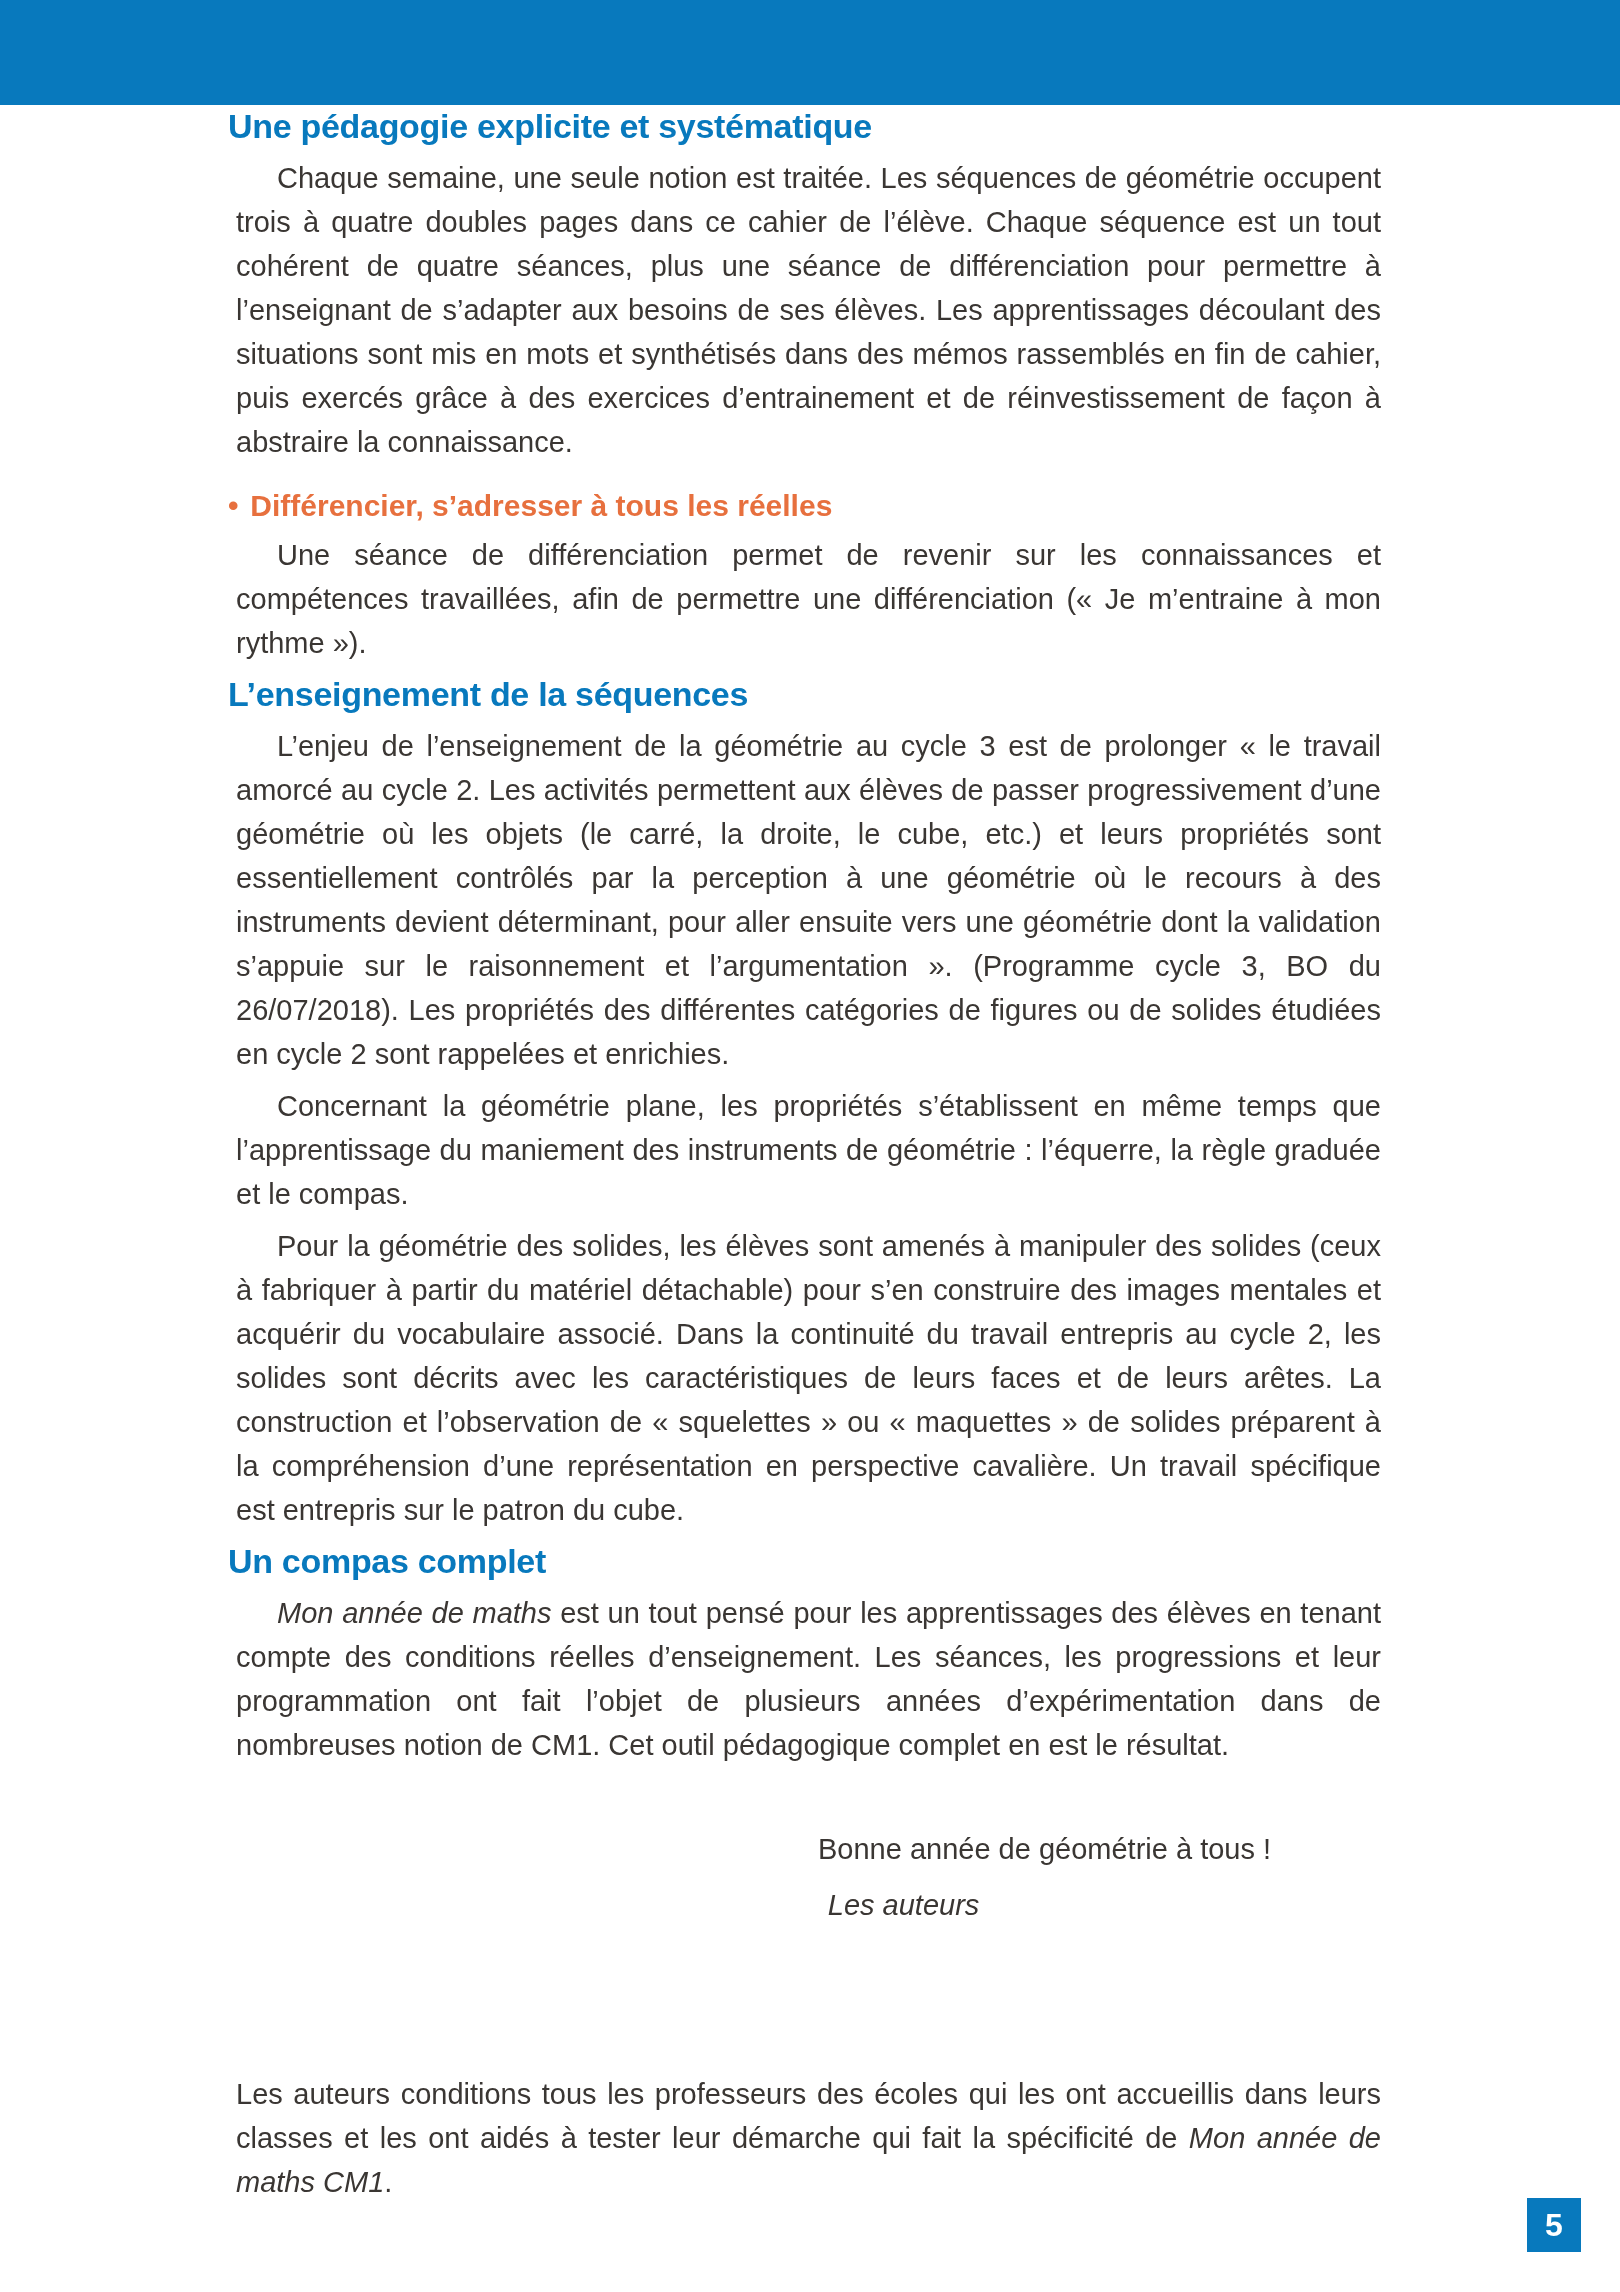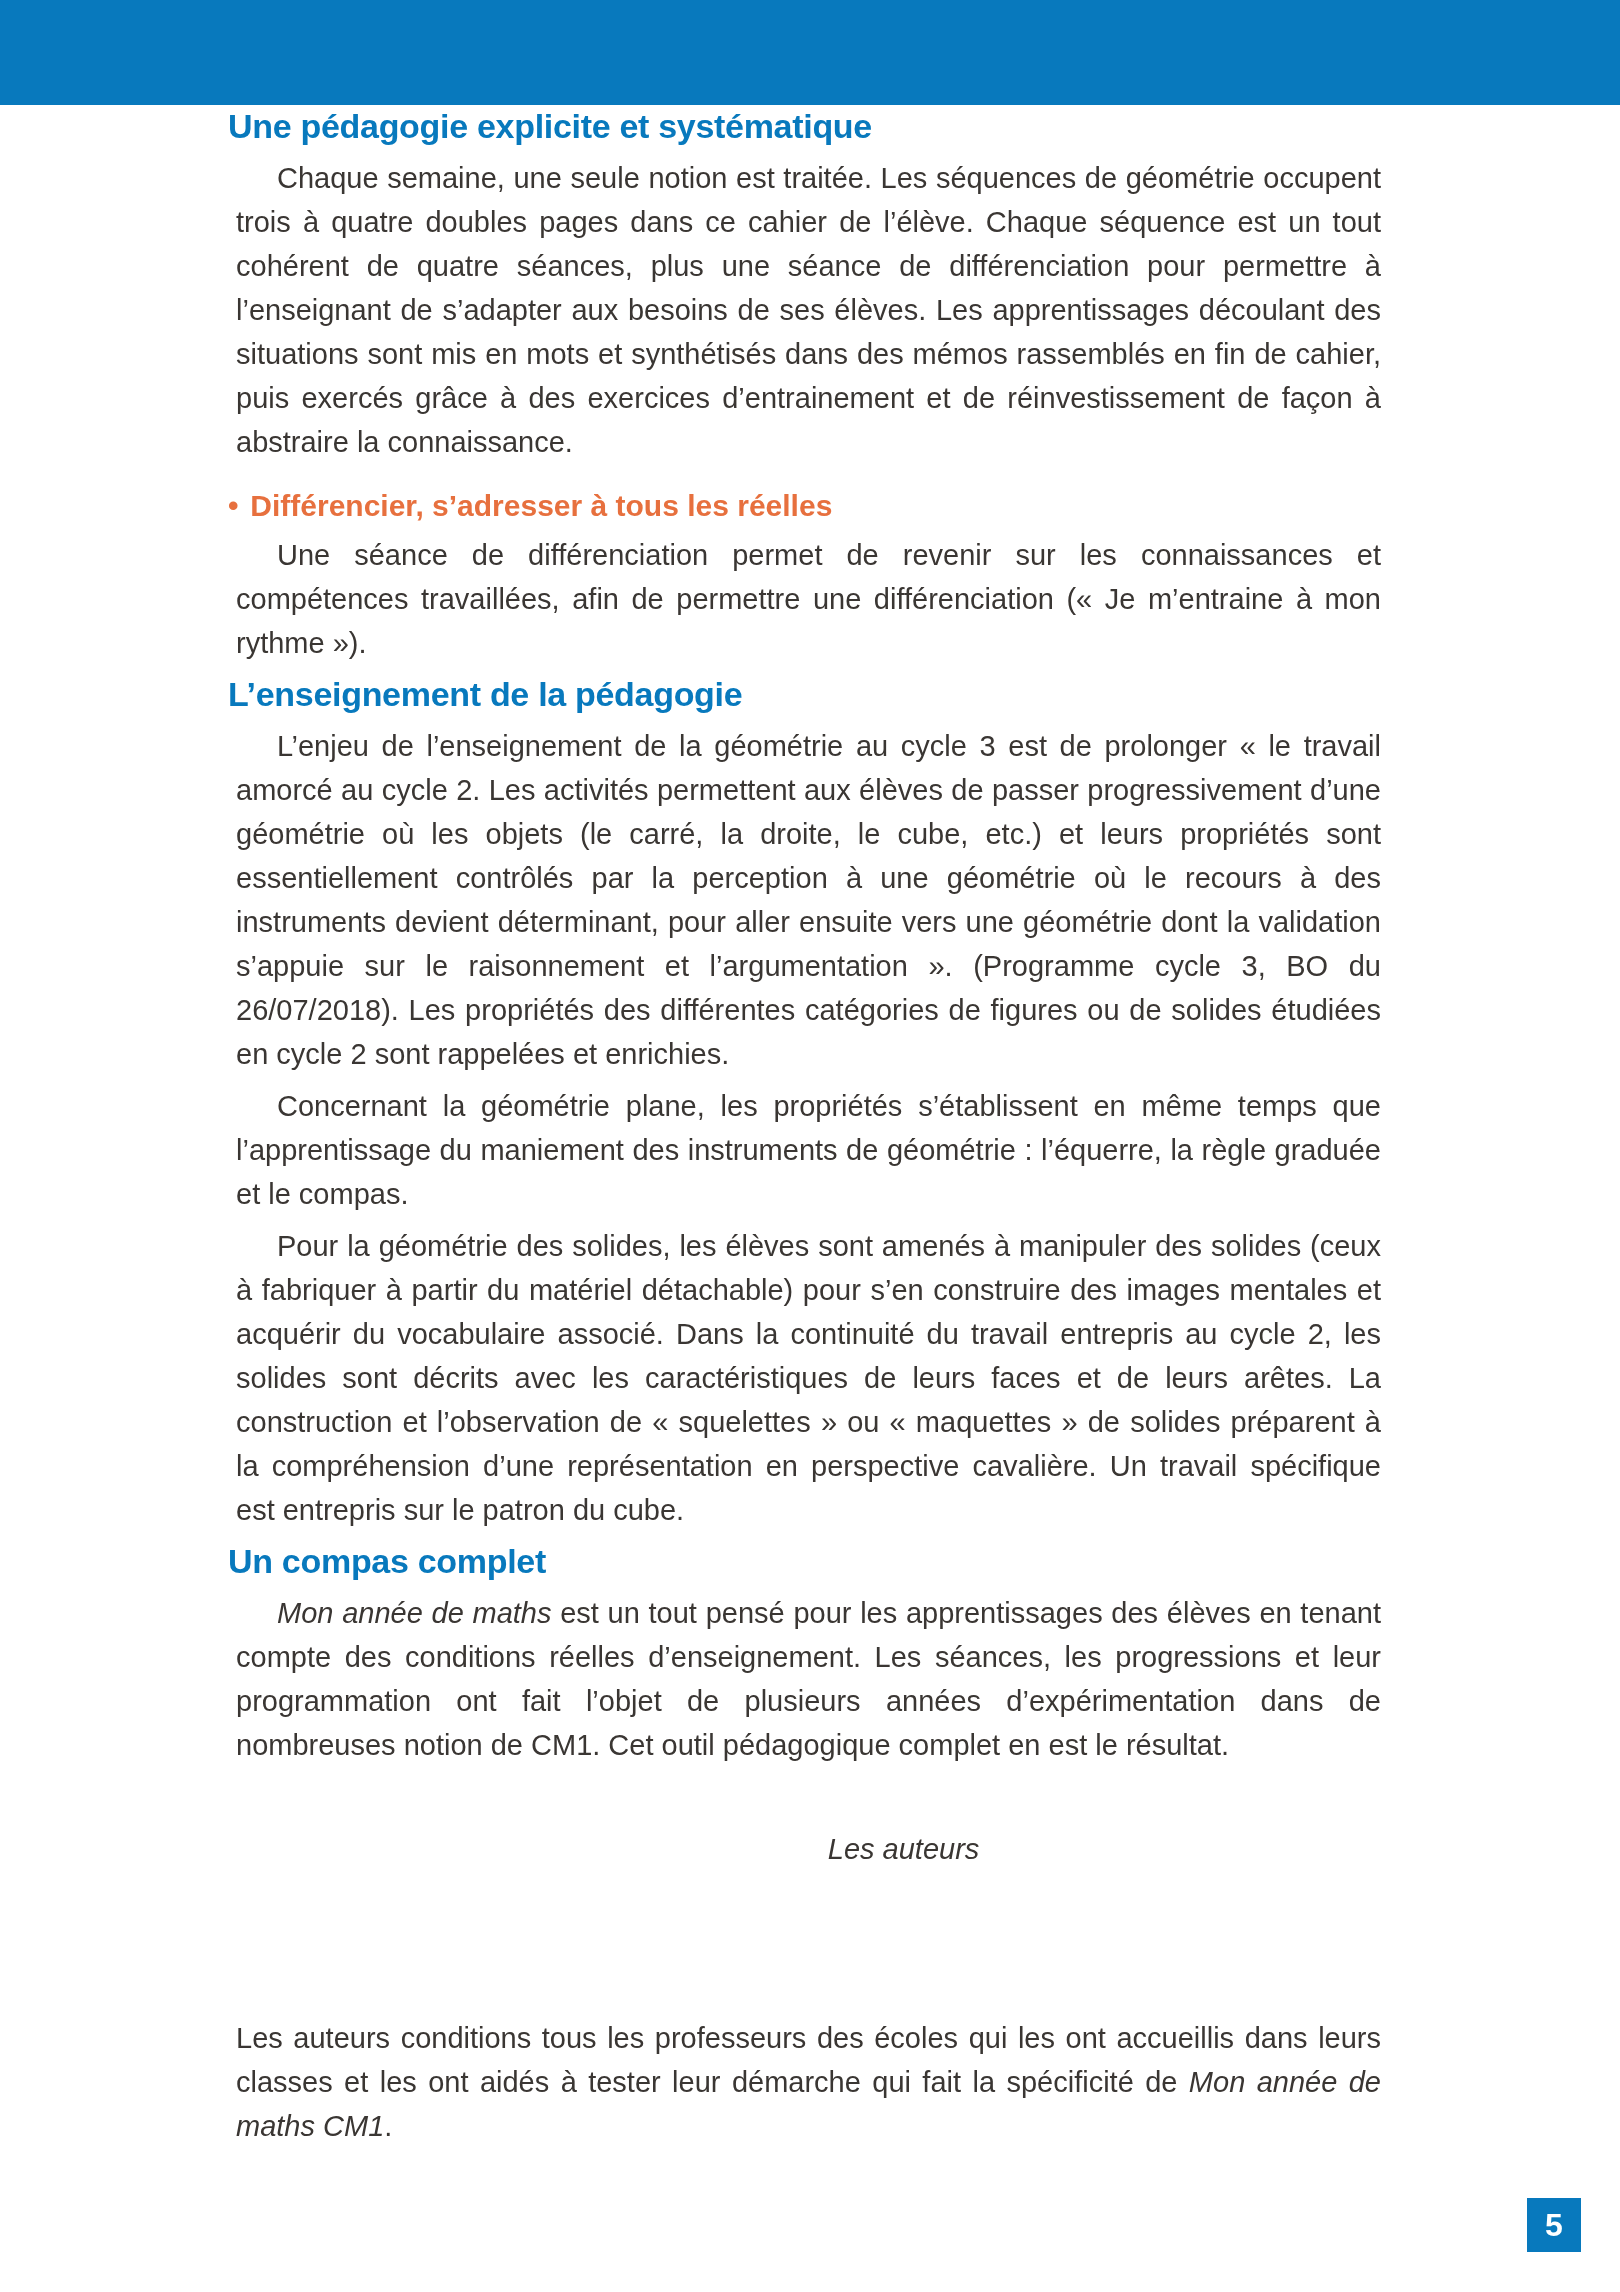--- a/index.html
+++ b/index.html
@@ -90,33 +90,34 @@
   <h1 class="sec sec-1">Une pédagogie explicite et systématique</h1>
 
   <p class="body indent">Chaque semaine, une seule notion est traitée. Les séquences de géométrie occupent trois à quatre doubles pages dans ce cahier de l’élève. Chaque séquence est un tout cohérent de quatre séances, plus une séance de différenciation pour permettre à l’enseignant de s’adapter aux besoins de ses élèves. Les apprentissages découlant des situations sont mis en mots et synthétisés dans des mémos rassemblés en fin de cahier, puis exercés grâce à des exercices d’entrainement et de réinvestissement de façon à abstraire la connaissance.</p>
 
   <h2 class="sub">
     <span class="bullet">•</span><span>Différencier, s’adresser à tous les réelles</span>
   </h2>
 
   <p class="body indent">Une séance de différenciation permet de revenir sur les connaissances et compétences travaillées, afin de permettre une différenciation («&nbsp;Je m’entraine à mon rythme&nbsp;»).</p>
 
-  <h1 class="sec sec-2">L’enseignement de la pédagogie</h1>
+  <h1 class="sec sec-2">L’enseignement de la séquences</h1>
 
   <p class="body indent">L’enjeu de l’enseignement de la géométrie au cycle 3 est de prolonger «&nbsp;le travail amorcé au cycle 2. Les activités permettent aux élèves de passer progressivement d’une géométrie où les objets (le carré, la droite, le cube, etc.) et leurs propriétés sont essentiellement contrôlés par la perception à une géométrie où le recours à des instruments devient déterminant, pour aller ensuite vers une géométrie dont la validation s’appuie sur le raisonnement et l’argumentation&nbsp;». (Programme cycle 3, BO du 26/07/2018). Les propriétés des différentes catégories de figures ou de solides étudiées en cycle 2 sont rappelées et enrichies.</p>
 
   <p class="body indent">Concernant la géométrie plane, les propriétés s’établissent en même temps que l’apprentissage du maniement des instruments de géométrie&nbsp;: l’équerre, la règle graduée et le compas.</p>
 
   <p class="body indent">Pour la géométrie des solides, les élèves sont amenés à manipuler des solides (ceux à fabriquer à partir du matériel détachable) pour s’en construire des images mentales et acquérir du vocabulaire associé. Dans la continuité du travail entrepris au cycle 2, les solides sont décrits avec les caractéristiques de leurs faces et de leurs arêtes. La construction et l’observation de «&nbsp;squelettes&nbsp;» ou «&nbsp;maquettes&nbsp;» de solides préparent à la compréhension d’une représentation en perspective cavalière. Un travail spécifique est entrepris sur le patron du cube.</p>
 
   <h1 class="sec sec-3">Un compas complet</h1>
 
   <p class="body indent"><span class="bi">Mon année de maths</span><span> est un tout pensé pour les apprentissages des élèves en tenant compte des conditions réelles d’enseignement. Les séances, les progressions et leur programmation ont fait l’objet de plusieurs années d’expérimentation dans de nombreuses notion de CM1. Cet outil pédagogique complet en est le résultat.</span></p>
 
   <div class="signoff">
+    <p>Bonne année de géométrie à tous&nbsp;!</p>
     <p class="author">Les auteurs</p>
   </div>
 
   <p class="body thanks"><span>Les auteurs conditions tous les professeurs des écoles qui les ont accueillis dans leurs classes et les ont aidés à tester leur démarche qui fait la spécificité de </span><span class="bi">Mon année de maths CM1</span><span>.</span></p>
 
 </main>
 
 <div class="pagenum">
   <span>5</span>
 </div>

